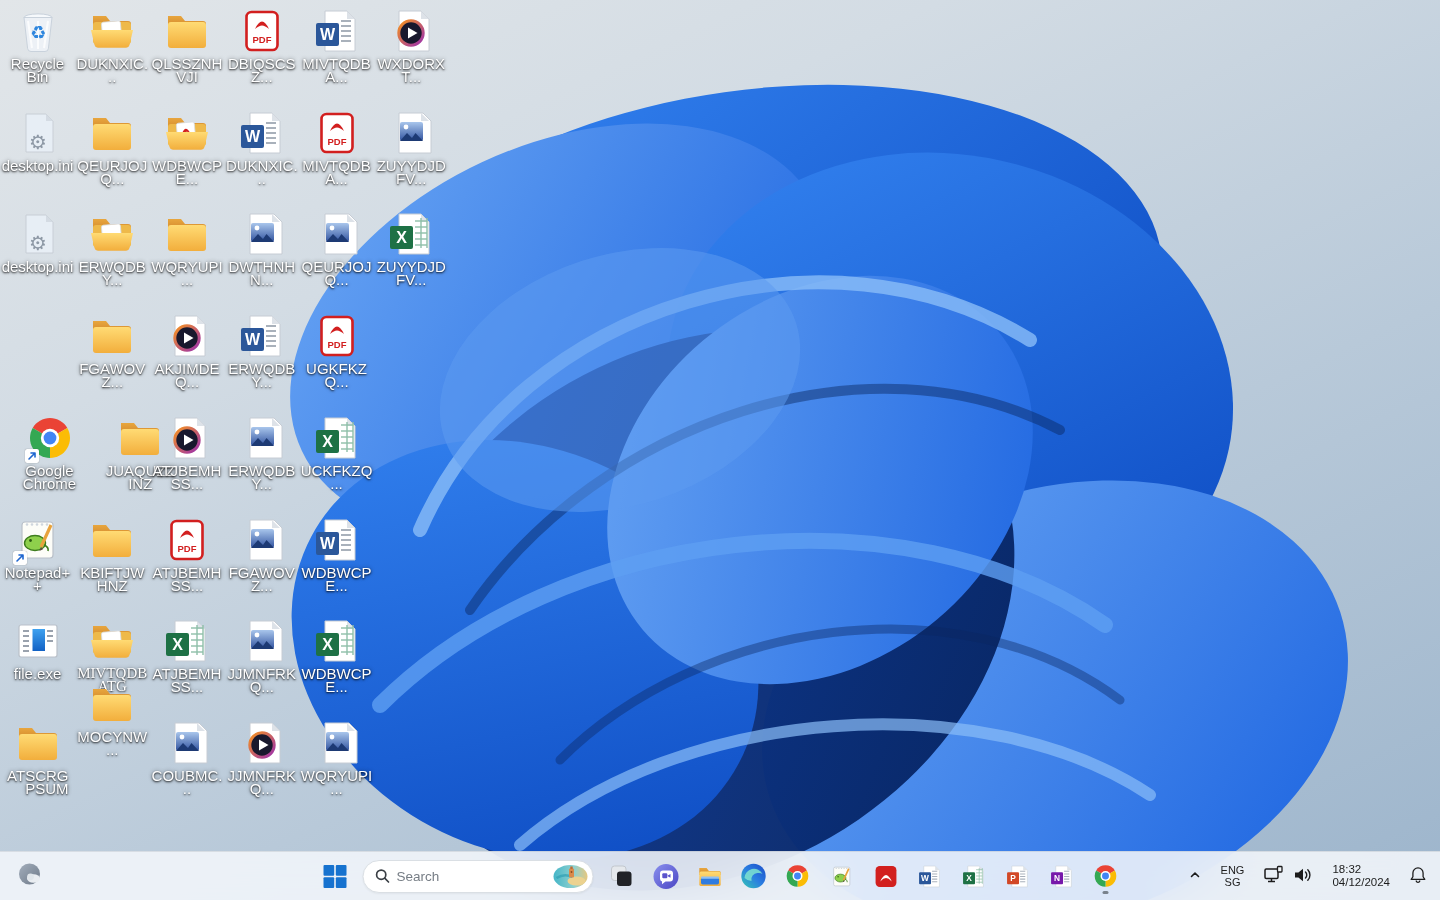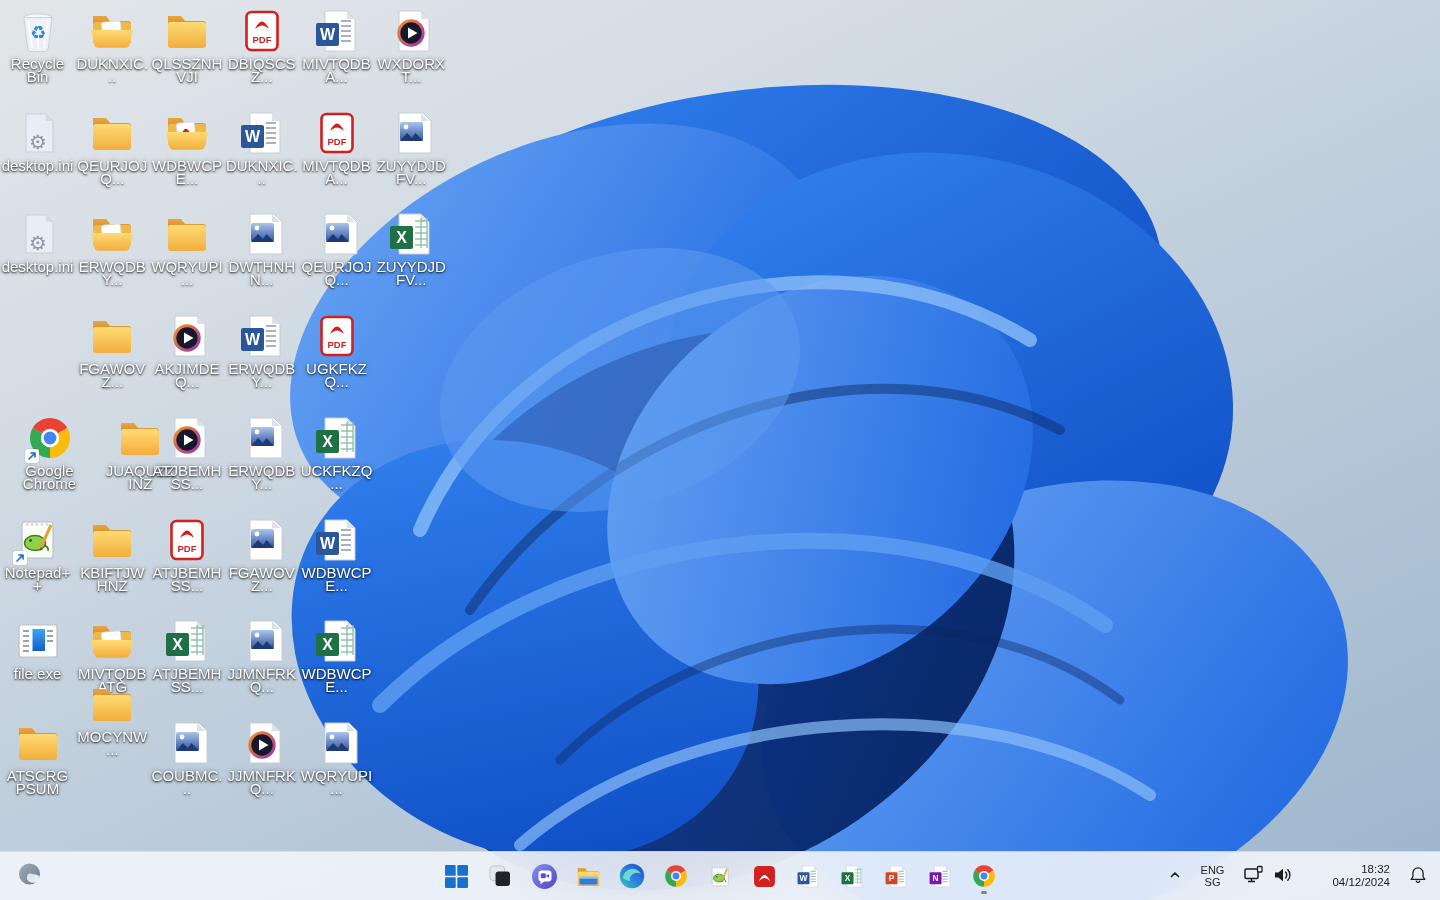--- a/index.html
+++ b/index.html
@@ -14,21 +14,21 @@
     position:absolute;width:74px;display:flex;flex-direction:column;
     align-items:center;gap:2px;cursor:default;
   }
   .ic-art{width:48px;height:48px;position:relative;display:flex;align-items:center;justify-content:center;}
   .ic-art svg{display:block;}
   .ic-label{
     max-width:72px;font-size:15px;line-height:13px;color:#fff;text-align:center;
     text-shadow:0 1px 2px rgba(0,0,0,.85),0 0 4px rgba(0,0,0,.45);
     overflow-wrap:anywhere;
   }
-  .ic-label.wrap{max-width:62px;}
+  .ic-label.wrap{max-width:62px;text-align:right;}
   .sc-arrow{
     position:absolute;left:-1px;bottom:-1px;width:14px;height:14px;background:#fff;
     border-radius:2px;box-shadow:0 0 1px rgba(0,0,0,.5);display:flex;align-items:center;justify-content:center;
   }
   
   #taskbar{
     position:absolute;left:0;right:0;bottom:0;height:48px;
     background:rgba(242,246,250,0.88);
     border-top:1px solid rgba(120,130,140,0.18);
     backdrop-filter:blur(20px);
@@ -51,21 +51,21 @@
   .search-pill input{
     border:none;outline:none;flex:1;font-size:13.5px;color:#444;background:transparent;
     font-family:"Liberation Sans",sans-serif;min-width:0;padding:0 6px;
   }
   .search-pill input::placeholder{color:#767d85;}
   #tb-tray{
     position:absolute;right:8px;top:0;height:48px;display:flex;align-items:center;gap:10px;color:#1c1c1c;
   }
   .tray-btn{border:none;background:transparent;border-radius:4px;padding:3px 4px;display:flex;align-items:center;justify-content:center;cursor:pointer;}
   .tray-lang{font-size:11px;line-height:12px;text-align:center;color:#1c1c1c;}
-  .tray-clock{font-size:11.5px;line-height:13px;text-align:right;color:#1c1c1c;margin-left:20px;}
+  .tray-clock{font-size:11.5px;line-height:13px;text-align:left;color:#1c1c1c;}
 </style>
 </head>
 <body>
 
 <svg width="0" height="0" style="position:absolute" aria-hidden="true">
   <defs>
     <linearGradient id="gFold" x1="0" y1="0" x2="0" y2="1">
         <stop offset="0" stop-color="#ffdb74"></stop>
         <stop offset="1" stop-color="#f2ae3c"></stop>
       </linearGradient>
@@ -564,21 +564,21 @@
             <line x1="9" y1="34" x2="15" y2="34"></line>
             <line x1="33" y1="14" x2="39" y2="14"></line>
             <line x1="33" y1="19" x2="39" y2="19"></line>
             <line x1="33" y1="24" x2="39" y2="24"></line>
           </g>
           <rect x="18.5" y="12" width="12.5" height="22" fill="url(#gBlueRect)"></rect>
         </svg>
       </span>
       <span class="ic-label">file.exe</span>
     </div>
-    <div class="icon-cell" style="left: 75.25px; top: 617.2px;">
+    <div class="icon-cell" style="left: 75.25px; top: 617.2px; font-family: Liberation Serif, serif;">
       <span class="ic-art">
         <svg width="48" height="48" viewBox="0 0 48 48">
           <path d="M5 9 h13 l4 5 h18 a3 3 0 0 1 3 3 v4 H5 Z" fill="url(#gFoldBack)"></path>
           <rect x="5" y="15" width="38" height="22" rx="3" fill="#eeb94a"></rect>
           <g transform="rotate(-5 24 23)">
             <rect x="14" y="14.5" width="19" height="14.5" rx="2" fill="#fff" stroke="#d8dde3" stroke-width="0.8"></rect>
             <path d="M17.5 26.5 a6.5 4.8 0 0 1 12.5 0 Z" fill="#5b473c"></path>
           </g>
           <path d="M3 23 h42 l-3.5 15 a3.5 3.5 0 0 1 -3.4 2.7 H9.9 A3.5 3.5 0 0 1 6.5 38 Z" fill="url(#gFold)"></path>
         </svg>
@@ -711,20 +711,39 @@
           <svg width="25" height="25" viewBox="0 0 25 25">
             <g fill="#1672cf">
               <rect x="1" y="1" width="10.7" height="10.7" rx="1"></rect>
               <rect x="13.3" y="1" width="10.7" height="10.7" rx="1"></rect>
               <rect x="1" y="13.3" width="10.7" height="10.7" rx="1"></rect>
               <rect x="13.3" y="13.3" width="10.7" height="10.7" rx="1"></rect>
             </g>
           </svg>
         </span>
       </button>
+      <div class="search-pill">
+        <span style="display:flex">
+          <svg width="16" height="16" viewBox="0 0 16 16">
+            <circle cx="6.7" cy="6.7" r="4.6" stroke="#3a3f45" stroke-width="1.7" fill="none"></circle>
+            <line x1="10.2" y1="10.2" x2="14" y2="14" stroke="#3a3f45" stroke-width="1.7" stroke-linecap="round"></line>
+          </svg>
+        </span>
+        <input placeholder="Search" style="">
+        <span style="display:flex">
+          <svg width="36" height="25" viewBox="0 0 36 25">
+            <ellipse cx="18" cy="12.5" rx="17" ry="11.5" fill="url(#gBing)"></ellipse>
+            <ellipse cx="24" cy="17" rx="9" ry="4.5" fill="#ecd28f"></ellipse>
+            <path d="M4 14 q8 -5 16 -1" stroke="#2f9fb3" stroke-width="2.4" fill="none" opacity="0.7"></path>
+            <rect x="16.5" y="4.5" width="5" height="9" rx="1" fill="#d98a4a"></rect>
+            <rect x="17.8" y="2.5" width="2.4" height="2.5" fill="#c06a30"></rect>
+            <circle cx="19" cy="8" r="0.9" fill="#8a4b1e"></circle>
+          </svg>
+        </span>
+      </div>
       <button class="tb-btn">
         <span style="display:flex">
           <svg width="26" height="26" viewBox="0 0 26 26">
             <rect x="3" y="3" width="14.5" height="14.5" rx="3" fill="#e5e8ec" stroke="#c2c7cd" stroke-width="1"></rect>
             <rect x="8.5" y="8.5" width="14.5" height="14.5" rx="3" fill="#202227"></rect>
           </svg>
         </span>
       </button>
       <button class="tb-btn">
         <span style="display:flex">

